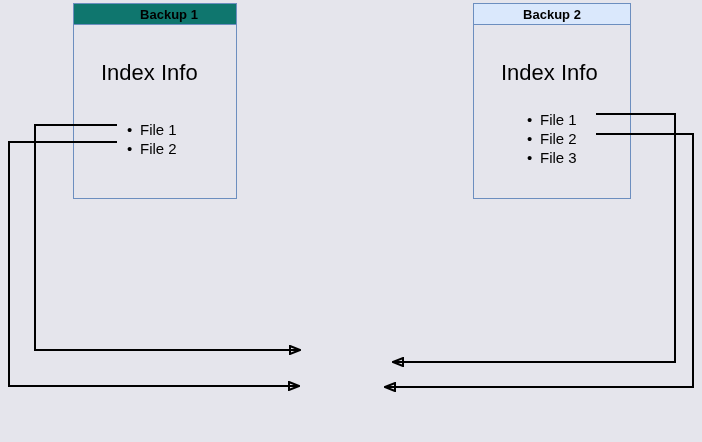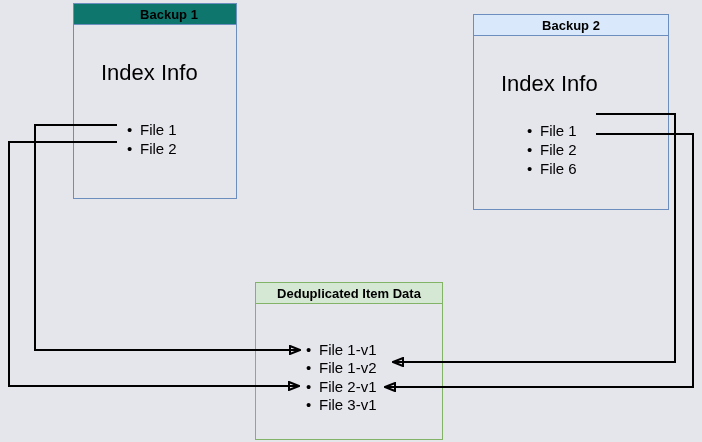--- a/index.html
+++ b/index.html
@@ -44,21 +44,21 @@
     position: relative;
     padding-left: 13px;
     white-space: nowrap;
   }
   ul.item-list li::before {
     content: "\2022";
     position: absolute;
     left: 0;
   }
   #backup1-box { left: 73px; top: 3px;  width: 164px; height: 196px; }
-  #backup2-box { left: 473px; top: 14px; width: 196px; height: 196px; }
+  #backup2-box { left: 473px; top: 3px; width: 158px; height: 196px; }
   #dedup-box   { left: 255px; top: 282px; width: 188px; height: 158px; }
   #backup1-box ul.item-list { left: 53px; top: 116px; line-height: 19px; }
   #backup2-box ul.item-list { left: 53px; top: 106px; line-height: 19px; }
   #dedup-box   ul.item-list { left: 50px; top: 58px;  line-height: 18.4px; }
   svg.arrows {
     position: absolute;
     left: 0; top: 0;
     width: 702px; height: 442px;
     pointer-events: none;
   }
@@ -81,33 +81,24 @@
         <li>File 2</li>
       </ul>
   </div>
 
   <div class="box" id="backup2-box" style="border-color: rgb(108, 142, 191);">
     <div class="box-header" style="background: rgb(218, 232, 252); border-bottom-color: rgb(108, 142, 191);">Backup 2</div>
     <div class="box-subtitle">Index Info</div>
     <ul class="item-list">
         <li>File 1</li>
         <li>File 2</li>
-        <li>File 6</li>
+        <li>File 3</li>
       </ul>
   </div>
 
-  <div class="box" id="dedup-box" style="border-color: rgb(130, 179, 102);">
-    <div class="box-header" style="background: rgb(213, 232, 212); border-bottom-color: rgb(130, 179, 102);">Deduplicated Item Data</div>
-    <ul class="item-list">
-        <li>File 1-v1</li>
-        <li>File 1-v2</li>
-        <li>File 2-v1</li>
-        <li>File 3-v1</li>
-      </ul>
-  </div>
 
   <svg class="arrows" viewBox="0 0 702 442">
     <defs>
       <marker id="arrowhead" markerWidth="12" markerHeight="10" refX="11" refY="5" orient="auto" markerUnits="userSpaceOnUse">
         <path d="M1,1 L11,5 L1,9 Z" fill="#000" stroke="none"></path>
       </marker>
     </defs>
     <path d="M117,125 L35,125 L35,350 L300,350" marker-end="url(#arrowhead)"></path>
     <path d="M117,142 L9,142 L9,386 L299,386" marker-end="url(#arrowhead)"></path>
     <path d="M596,114 L675,114 L675,362 L393,362" marker-end="url(#arrowhead)"></path>

